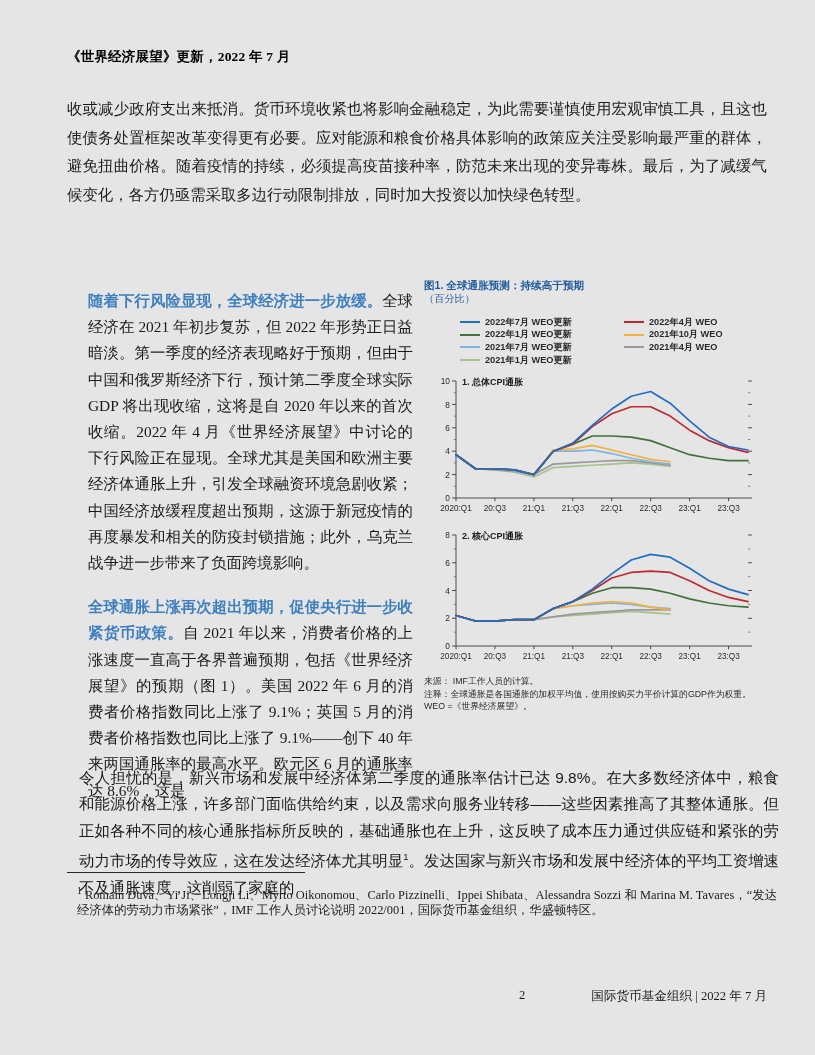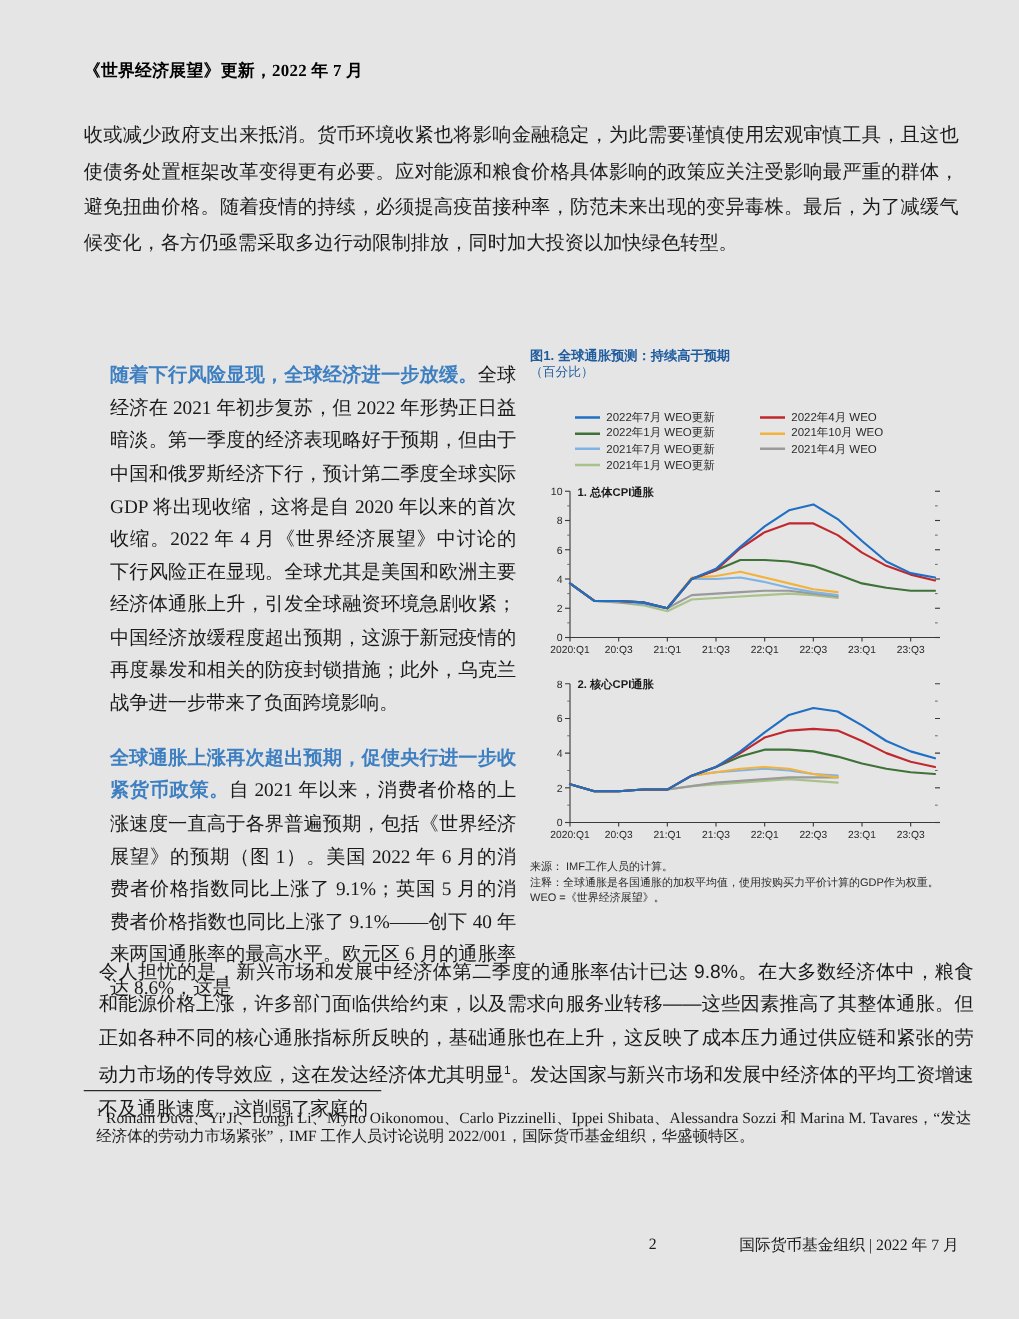--- a/index.html
+++ b/index.html
@@ -91,26 +91,27 @@
     line-height: 14px;
   }
   #fig-units {
     font-size: 10.2px;
     color: #1f5c9e;
     line-height: 14px;
   }
 
   
   #fig-legend {
-    margin-top: 22px;
+    margin-top: 10px;
     margin-left: 36px;
     display: grid;
     grid-template-columns: 148px 140px;
     grid-auto-rows: 12.6px;
-    column-gap: 0px;
+    column-gap: 16px;
+    font-weight: bold;
   }
   .leg-item {
     display: flex;
     align-items: center;
     font-size: 9.2px;
     color: #2b2b2b;
     white-space: nowrap;
   }
   .leg-swatch {
     display: inline-block;

